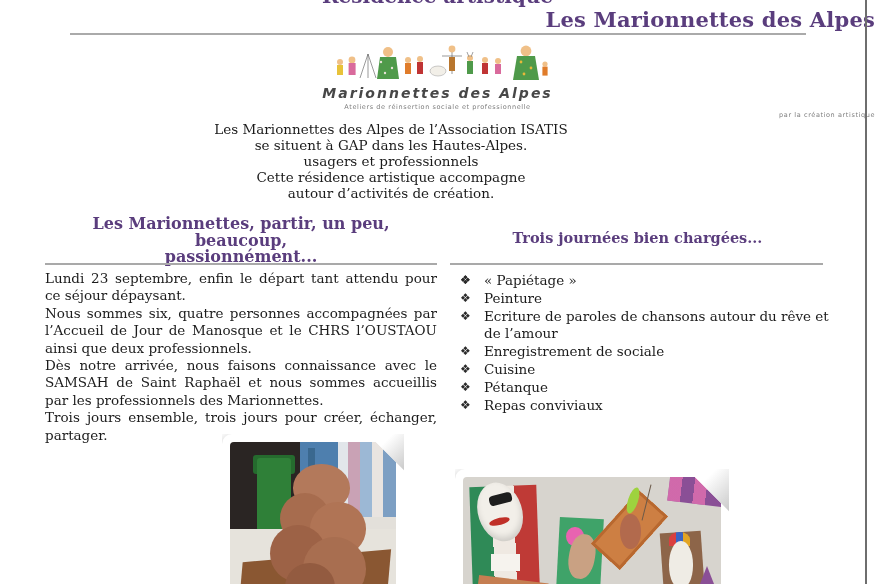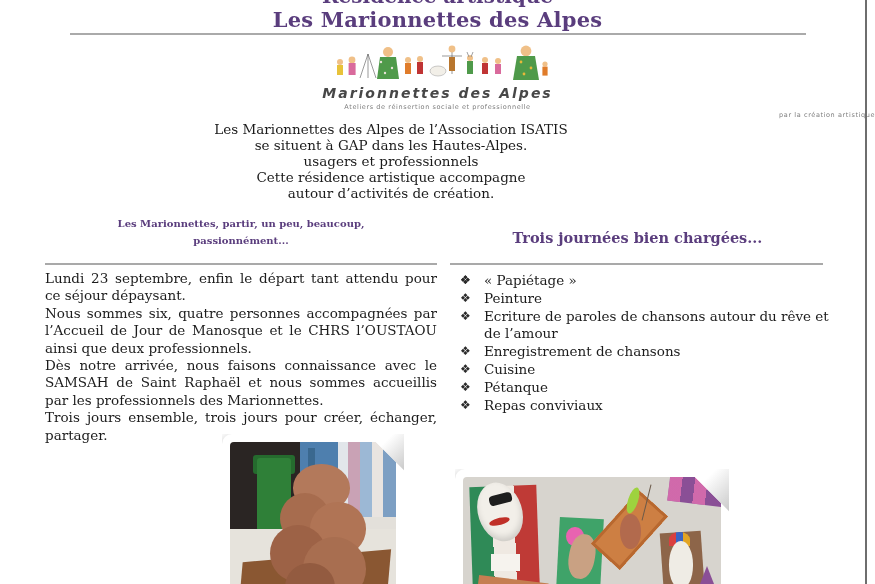--- a/index.html
+++ b/index.html
@@ -11,21 +11,21 @@
     font-family:"DejaVu Serif", serif;
     color:#1c1c1c;
   }
   
   .clipped-line{
     position:absolute; left:0; top:-16px; width:875px;
     text-align:center; font-size:20px; font-weight:bold; color:#5a3d7d;
   }
   .main-title{
     position:absolute; left:0; top:7px; width:875px;
-    text-align:center; font-size:21px; font-weight:bold; color:#5a3d7d;
+    text-align:right; font-size:21px; font-weight:bold; color:#5a3d7d;
     letter-spacing:.2px;
   }
   .rule-top{
     position:absolute; left:70px; top:33px; width:736px; height:2px;
     background:#aaaaaa;
   }
   
   .logo-illustration{position:absolute; left:330px; top:44px; width:230px; height:44px;}
   .logo-name{
     position:absolute; left:0; top:85px; width:875px; text-align:center;
@@ -39,21 +39,21 @@
   }
   .tag1{top:103px;} .tag2{top:111px;text-align:right;}
   
   .intro{
     position:absolute; left:0; top:121px; width:782px; text-align:center;
     font-size:13.5px; line-height:16px; color:#1b1b1b;
   }
   
   .left-heading{
     position:absolute; left:45px; top:216px; width:392px; text-align:center;
-    font-size:10px; font-weight:bold; color:#5a3d7d; line-height:16.5px;
+    font-size:16px; font-weight:bold; color:#5a3d7d; line-height:16.5px;
   }
   .right-heading{
     position:absolute; left:450px; top:229px; width:375px; text-align:center;
     font-size:14.5px; font-weight:bold; color:#5a3d7d;
   }
   .rule-mid-left{position:absolute; left:45px;  top:263px; width:392px; height:2px; background:#a9a9a9;}
   .rule-mid-right{position:absolute; left:450px; top:263px; width:373px; height:2px; background:#a9a9a9;}
   
   .left-body{
     position:absolute; left:45px; top:270px; width:392px;
@@ -206,21 +206,21 @@
     <p>Nous sommes six, quatre personnes accompagnées par l’Accueil de Jour de Manosque et le CHRS l’OUSTAOU ainsi que deux professionnels.</p>
     <p>Dès notre arrivée, nous faisons connaissance avec le SAMSAH de Saint Raphaël et nous sommes accueillis par les professionnels des Marionnettes.</p>
     <p>Trois jours ensemble, trois jours pour créer, échanger, partager.</p>
   </div>
 
   <ul class="right-list">
     <li><span class="bullet">❖</span></li>
     <li><span class="bullet">❖</span><span>« Papiétage »</span></li>
     <li><span class="bullet">❖</span><span>Peinture</span></li>
     <li><span class="bullet">❖</span><span>Ecriture de paroles de chansons autour du rêve et de l’amour</span></li>
-    <li><span class="bullet">❖</span><span>Enregistrement de chansons</span></li>
+    <li><span class="bullet">❖</span><span>Enregistrement de sociale</span></li>
     <li><span class="bullet">❖</span><span>Cuisine</span></li>
     <li><span class="bullet">❖</span><span>Pétanque</span></li>
     <li><span class="bullet">❖</span><span>Repas conviviaux</span></li>
   </ul>
 
   <div class="vrule"></div>
 
   <div class="photo" style="left:222px;top:434px;width:182px;height:175px;">
     <div class="photo-frame cut-36">
       <div class="photo-inner inner-left">

